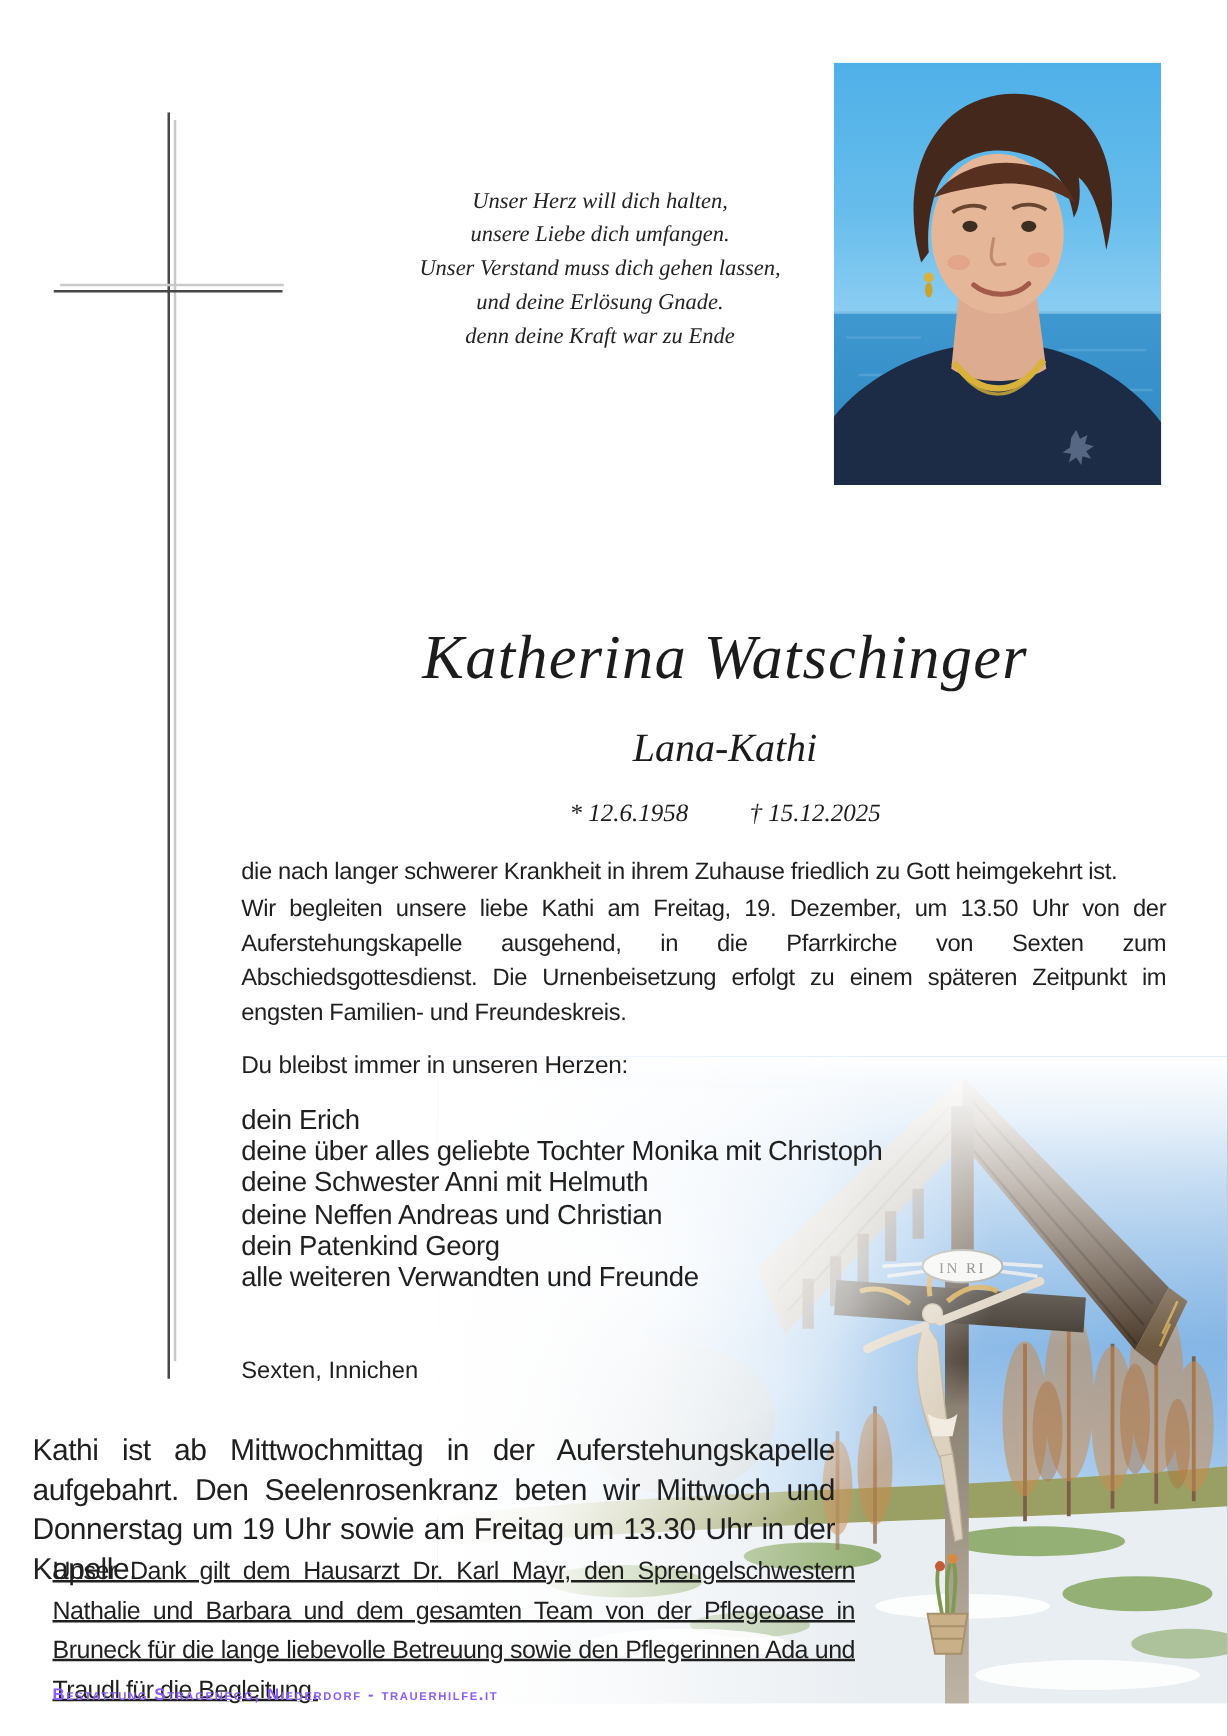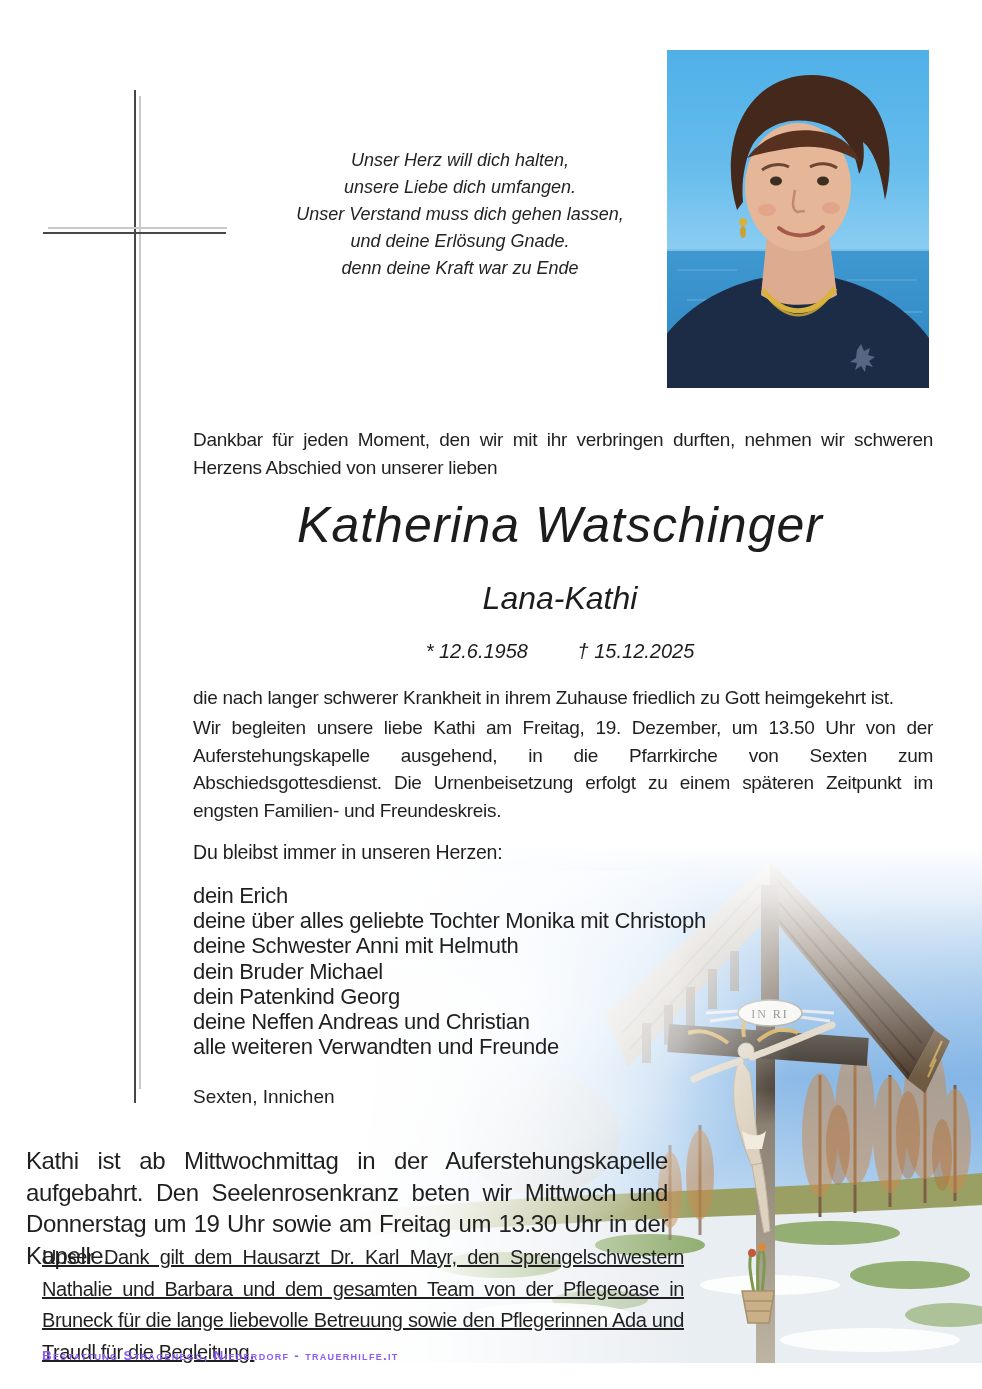--- a/index.html
+++ b/index.html
@@ -9,21 +9,21 @@
     font-family:"Liberation Sans", sans-serif; color:#1f1f1f;
   }
   
   .xline { position:absolute; }
   .xv-dark  { left:134px; top:90px;  width:2px;   height:1013px; background:#474747; }
   .xv-light { left:139px; top:96px;  width:1.5px; height:993px;  background:#c9c9c9; }
   .xh-light { left:48px;  top:227px; width:179px; height:1.5px;  background:#c9c9c9; }
   .xh-dark  { left:43px;  top:232px; width:183px; height:2px;    background:#474747; }
 
   
-  .script { font-family:Liberation Sans, sans-serif; font-style:italic; }
+  .script { font-family:Liberation Serif, serif; font-style:italic;margin-left:20px; }
 
   
   .poem {
     position:absolute; left:250px; top:147px; width:420px;
     text-align:center; font-size:18px; line-height:27px; color:#232323;
   }
   .intro {
     position:absolute; left:193px; top:426px; width:740px;
     font-size:19px; line-height:28px; letter-spacing:-0.3px; text-align:justify;
   }
@@ -163,40 +163,38 @@
       <circle cx="76" cy="172" r="4" fill="#d8b23a"></circle>
       <ellipse cx="76" cy="182" rx="3" ry="6" fill="#c9a230"></ellipse>
 
       <g fill="none" stroke="#d8b23a">
         <path d="M96,240 C118,268 146,268 168,238" stroke-width="5"></path>
         <path d="M100,246 C120,272 144,272 164,244" stroke-width="2.5" opacity="0.8"></path>
       </g>
     </svg>
   </div>
 
-  <div class="intro">Dankbar für jeden Moment, den wir mit ihr verbringen durften, nehmen wir schweren Herzens Abschied von unserer lieben</div>
 
   <div class="name script">Katherina Watschinger</div>
   <div class="nickname script">Lana-Kathi</div>
   <div class="dates script">
     <span>* 12.6.1958</span>
     <span>† 15.12.2025</span>
   </div>
 
   <div class="para p1">die nach langer schwerer Krankheit in ihrem Zuhause friedlich zu Gott heimgekehrt ist.</div>
   <div class="para p2">Wir begleiten unsere liebe Kathi am Freitag, 19. Dezember, um 13.50 Uhr von der Auferstehungskapelle ausgehend, in die Pfarrkirche von Sexten zum Abschiedsgottesdienst. Die Urnenbeisetzung erfolgt zu einem späteren Zeitpunkt im engsten Familien- und Freundeskreis.</div>
 
   <div class="mourners">
     <div class="heading">Du bleibst immer in unseren Herzen:</div>
     <div class="item">dein Erich</div>
     <div class="item">deine über alles geliebte Tochter Monika mit Christoph</div>
     <div class="item">deine Schwester Anni mit Helmuth</div>
-    <div class="item">dein Bruder Michael</div>
+    <div class="item">deine Neffen Andreas und Christian</div>
     <div class="item">dein Patenkind Georg</div>
-    <div class="item">deine Neffen Andreas und Christian</div>
     <div class="item">alle weiteren Verwandten und Freunde</div>
   </div>
   <div class="places">Sexten, Innichen</div>
 
   <div class="scene">
     <svg width="632" height="518" viewBox="0 0 632 518">
       <defs>
         <linearGradient id="sceneSky" x1="0.7" y1="0" x2="0.3" y2="1">
           <stop offset="0" stop-color="#5f9fdd"></stop>
           <stop offset="0.55" stop-color="#8fbce8"></stop>

